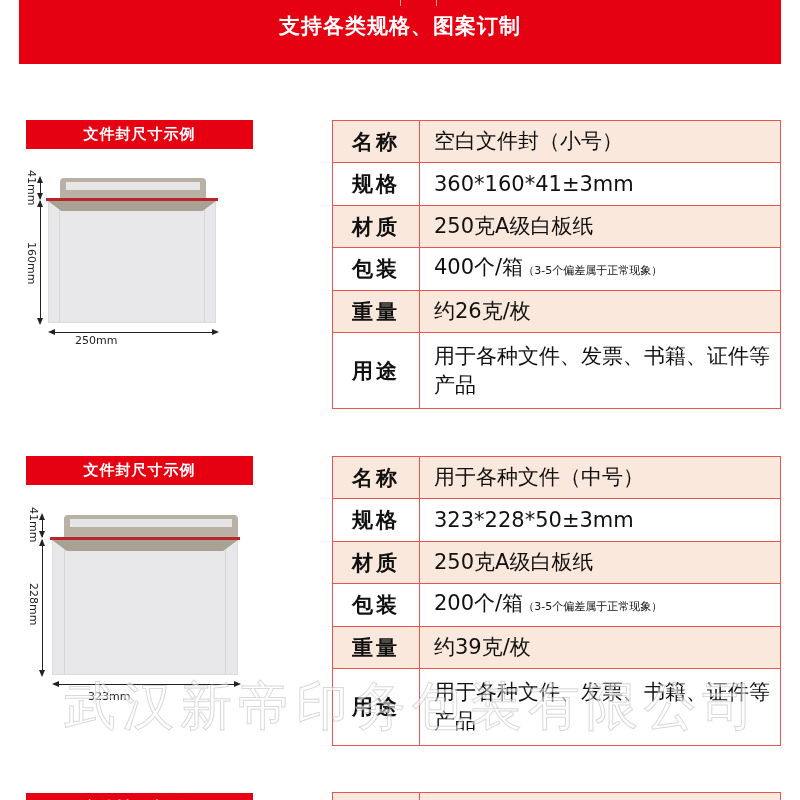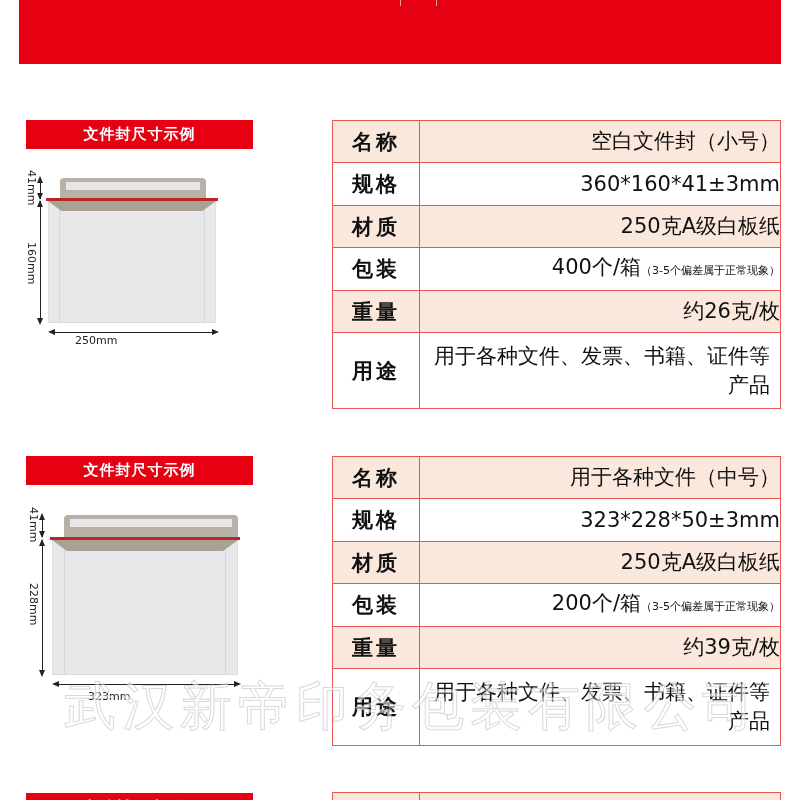--- a/index.html
+++ b/index.html
@@ -22,33 +22,34 @@
   .arrow-up,.arrow-down,.arrow-left,.arrow-right { position:absolute; width:0; height:0; }
   .arrow-up { border-left:3px solid transparent; border-right:3px solid transparent; border-bottom:7px solid #222; }
   .arrow-down { border-left:3px solid transparent; border-right:3px solid transparent; border-top:7px solid #222; }
   .arrow-left { border-top:3px solid transparent; border-bottom:3px solid transparent; border-right:7px solid #222; }
   .arrow-right { border-top:3px solid transparent; border-bottom:3px solid transparent; border-left:7px solid #222; }
   .vtext { position:absolute; font-size:11px; color:#222; transform:rotate(90deg); transform-origin:left top; white-space:nowrap; }
   .htext { position:absolute; font-size:11px; color:#222; width:120px; }
   table.spec { position:absolute; left:332px; width:449px; border-collapse:collapse; }
   table.spec td { border:1.5px solid #e8564f; font-size:21px; color:#111; }
   table.spec td.k { width:87px; text-align:center; font-weight:bold; letter-spacing:3px; }
-  table.spec td.v { padding-left:14px; line-height:29px;text-align:right; }
+  table.spec td.v { padding-left:14px; line-height:29px; }
   table.spec tr.shade td { background:#fbe8dc; }
   table.spec tr.plain td { background:#ffffff; }
   table.spec .note { font-size:11px; }
   .watermark { position:absolute; left:64px; top:672px; font-size:52px; color:rgba(255,255,255,0.55);
                -webkit-text-stroke:1px rgba(170,170,170,0.45); letter-spacing:6px; white-space:nowrap; pointer-events:none; }
 </style>
 </head>
 <body>
 
 <div class="banner">
   <div class="tick" style="left:381px"></div>
   <div class="tick" style="left:417px"></div>
+  <div class="banner-title">支持各类规格、图案订制</div>
 </div>
 
 <div class="label-box" style="top:120px">文件封尺寸示例</div>
 
 <div>
   <div class="flap" style="left:60px;top:178px;width:146px;height:22px">
       <div class="strip"></div>
     </div>
   <div class="redline" style="left:46px;top:198px;width:172px"></div>
   <div class="body" style="left:48px;top:201px;width:168px;height:122px">

